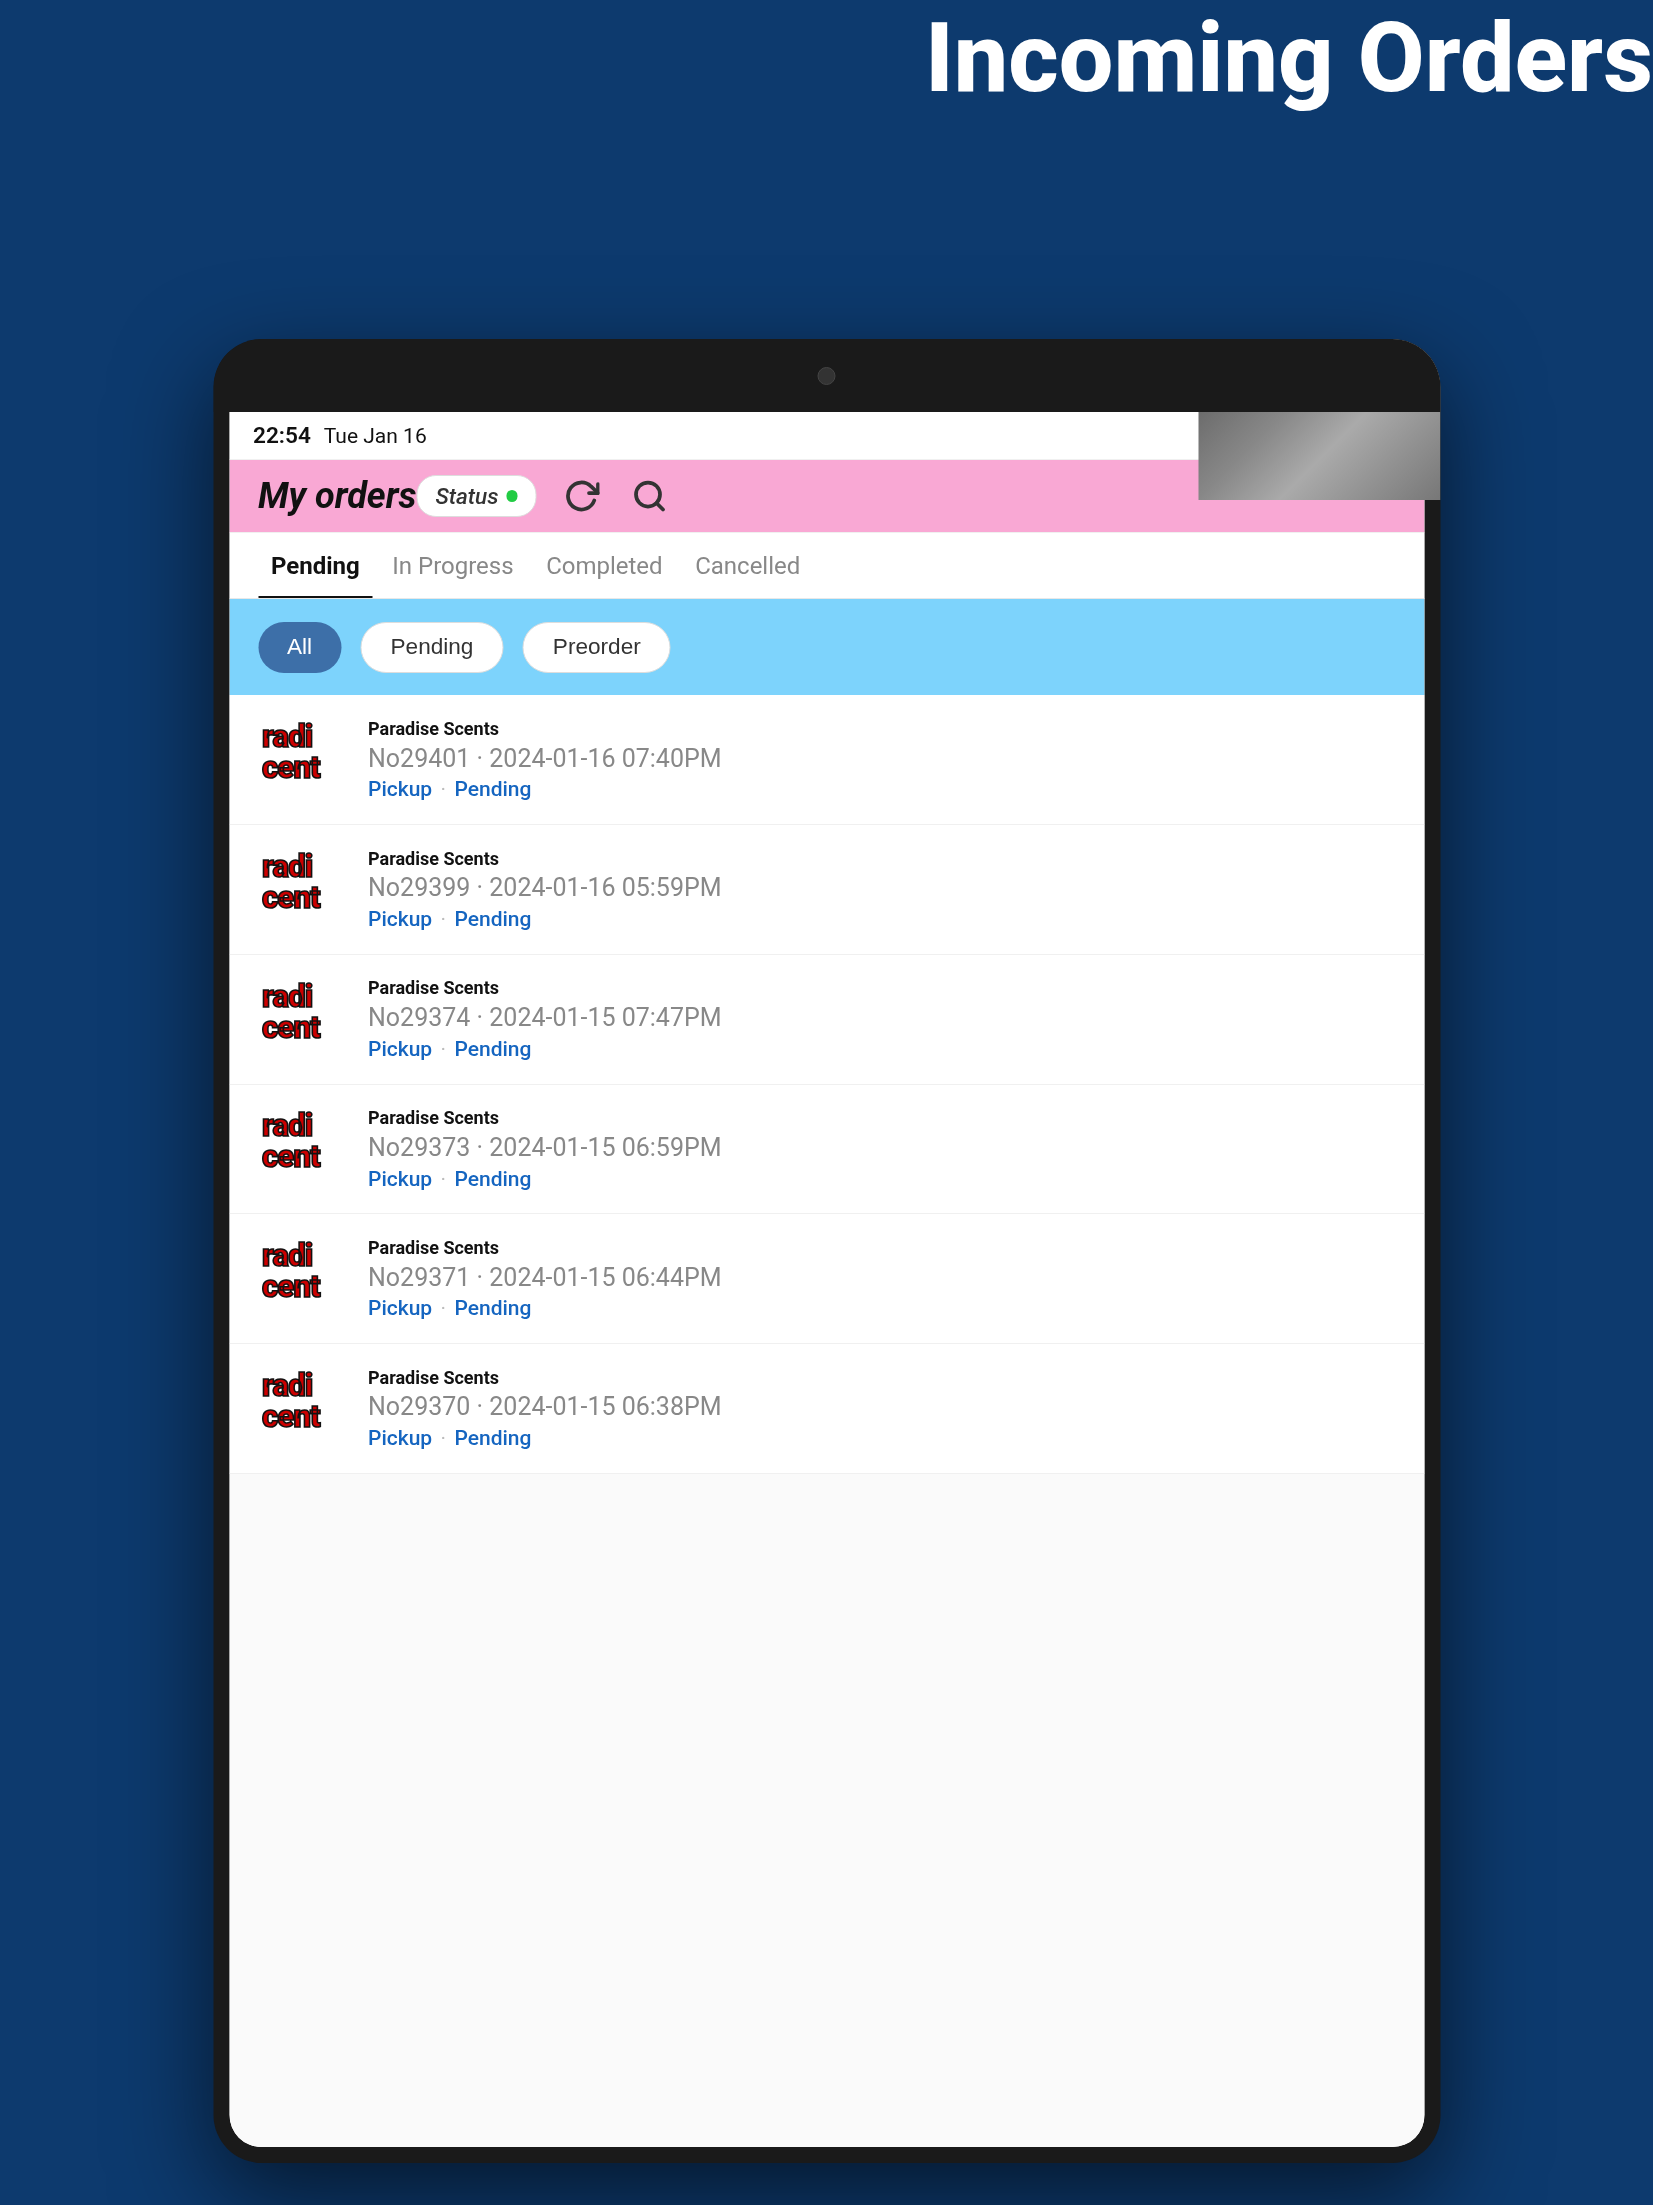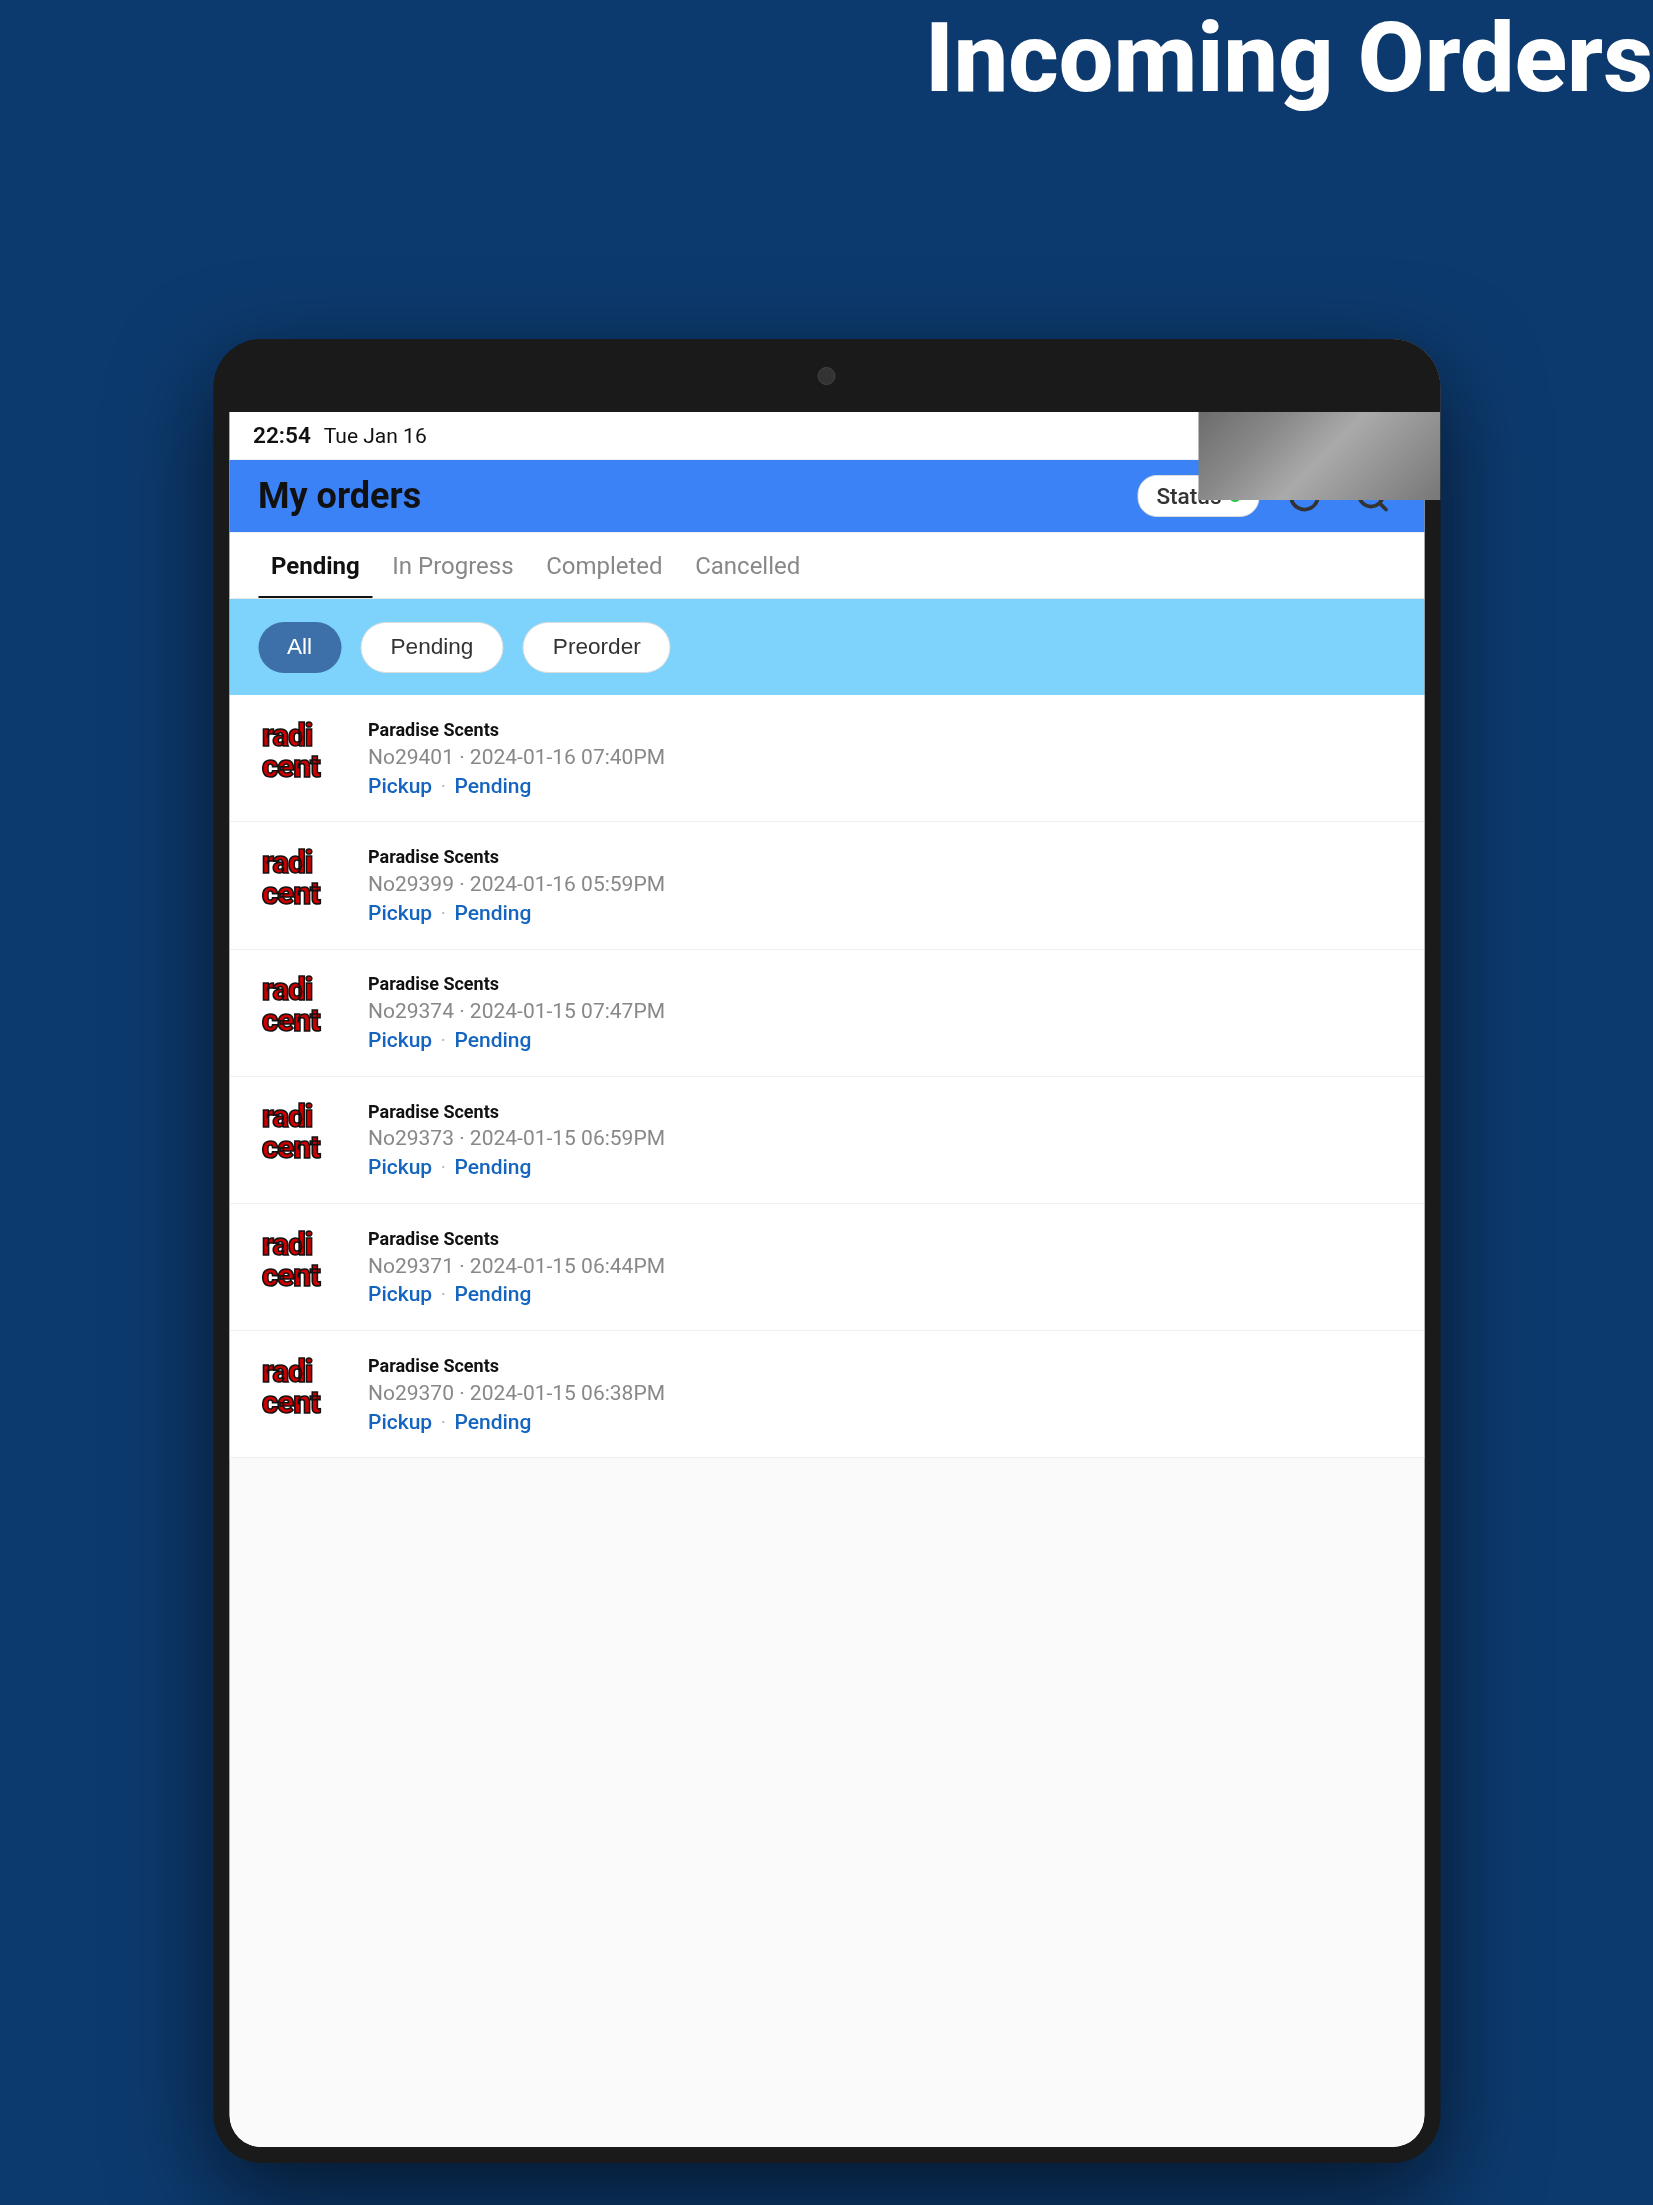--- a/index.html
+++ b/index.html
@@ -156,26 +156,27 @@
       transform: translateY(-50%);
       width: 4px;
       height: 9.7px;
       background: #333;
       border-radius: 0 1.6px 1.6px 0;
     }
 
     
     .app-header {
       height: 73px;
-      background: #3b82f6;
-      display: flex;
-      align-items: center;
-      justify-content: space-between;
+      background: #f9a8d4;
+      display: flex;
+      align-items: center;
+      justify-content: flex-start;
       padding: 0 29px;
       border-bottom: 0.8px solid #f0f0f0;
+      font-style: italic;
     }
 
     .app-title {
       font-size: 36px;
       font-weight: 700;
       color: #111;
     }
 
     .header-actions {
       display: flex;
@@ -326,21 +327,21 @@
     }
 
     .order-name {
       font-size: 18px;
       font-weight: 700;
       color: #111;
       margin-bottom: 4.8px;
     }
 
     .order-meta {
-      font-size: 21px;
+      font-size: 25px;
       color: #888;
       margin-bottom: 4.8px;
     }
 
     .order-tags {
       font-size: 21px;
     }
 
     .order-tag-pickup {
       color: #1565c0;

